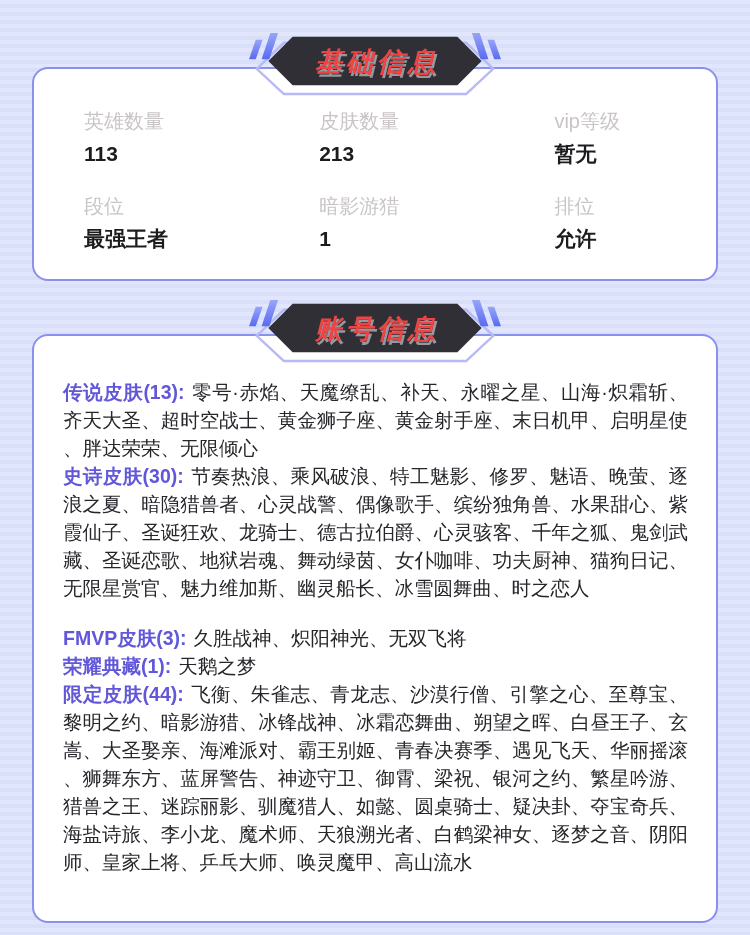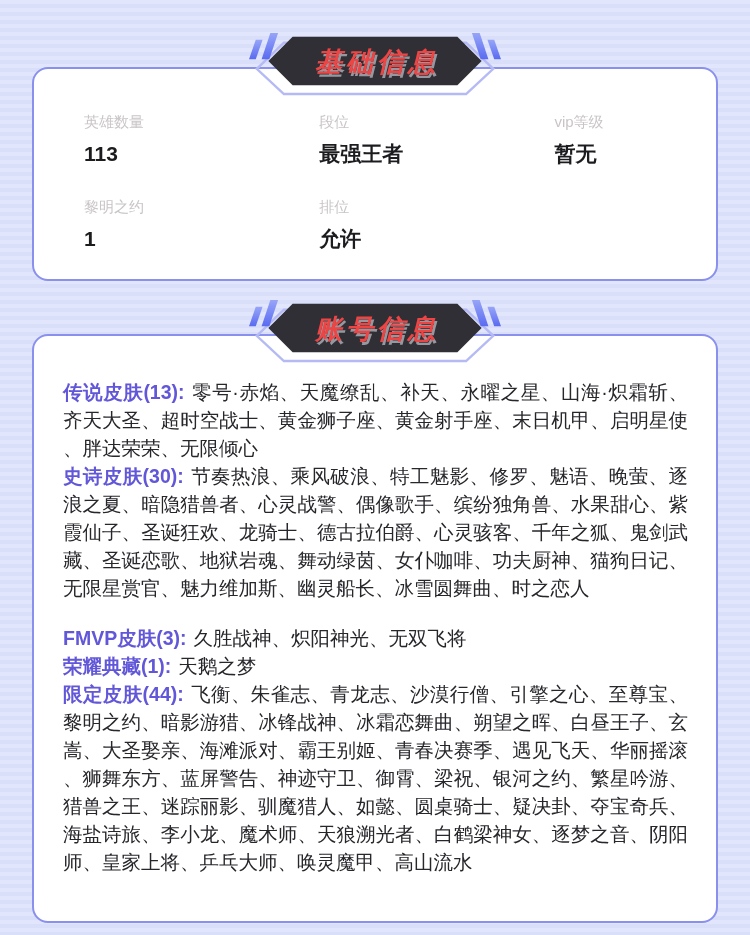--- a/index.html
+++ b/index.html
@@ -51,21 +51,21 @@
   .card-account { padding: 42px 28px 8px 29px; min-height: 589px; }
 
   
   .stats-grid {
     display: grid;
     grid-template-columns: 2fr 2fr 1fr;
     row-gap: 26px;
   }
   .stat-label {
     color: #c9c5c7;
-    font-size: 15px;
+    font-size: 20px;
     line-height: 25px;
   }
   .stat-value {
     color: #1c1c1f;
     font-size: 21px;
     font-weight: bold;
     line-height: 28px;
     margin-top: 6px;
   }
 
@@ -107,29 +107,33 @@
     <span class="badge-text">基础信息</span>
   </div>
 
   <div class="card card-basic">
     <div class="stats-grid">
       <div class="stat-cell">
         <div class="stat-label">英雄数量</div>
         <div class="stat-value">113</div>
       </div>
       <div class="stat-cell">
-        <div class="stat-label">段位</div>
-        <div class="stat-value">最强王者</div>
+        <div class="stat-label">皮肤数量</div>
+        <div class="stat-value">213</div>
       </div>
       <div class="stat-cell">
         <div class="stat-label">vip等级</div>
         <div class="stat-value">暂无</div>
       </div>
       <div class="stat-cell">
-        <div class="stat-label">黎明之约</div>
+        <div class="stat-label">段位</div>
+        <div class="stat-value">最强王者</div>
+      </div>
+      <div class="stat-cell">
+        <div class="stat-label">暗影游猎</div>
         <div class="stat-value">1</div>
       </div>
       <div class="stat-cell">
         <div class="stat-label">排位</div>
         <div class="stat-value">允许</div>
       </div>
     </div>
   </div>
 </div>
 

